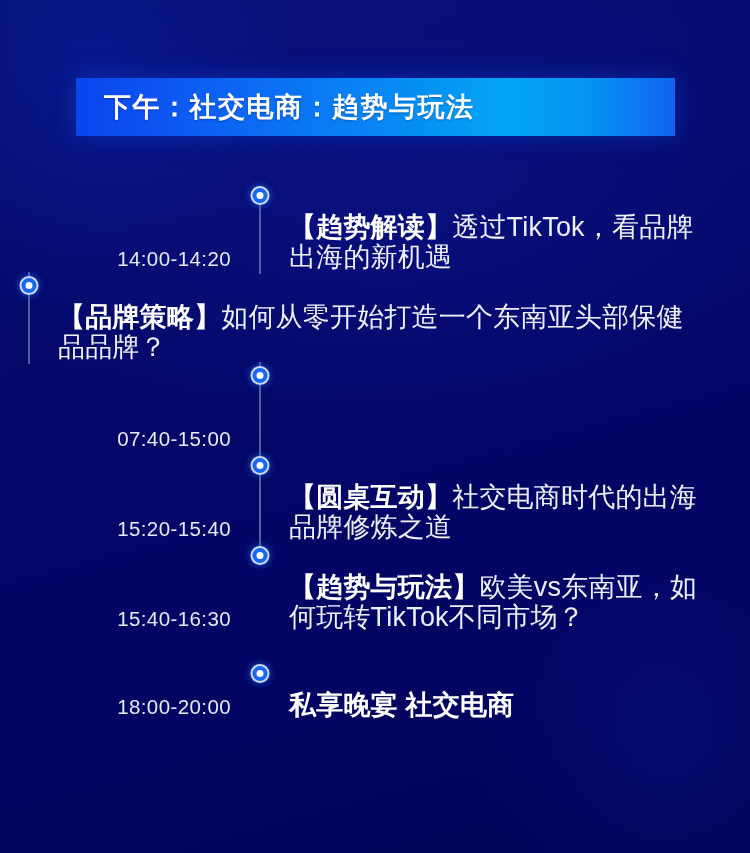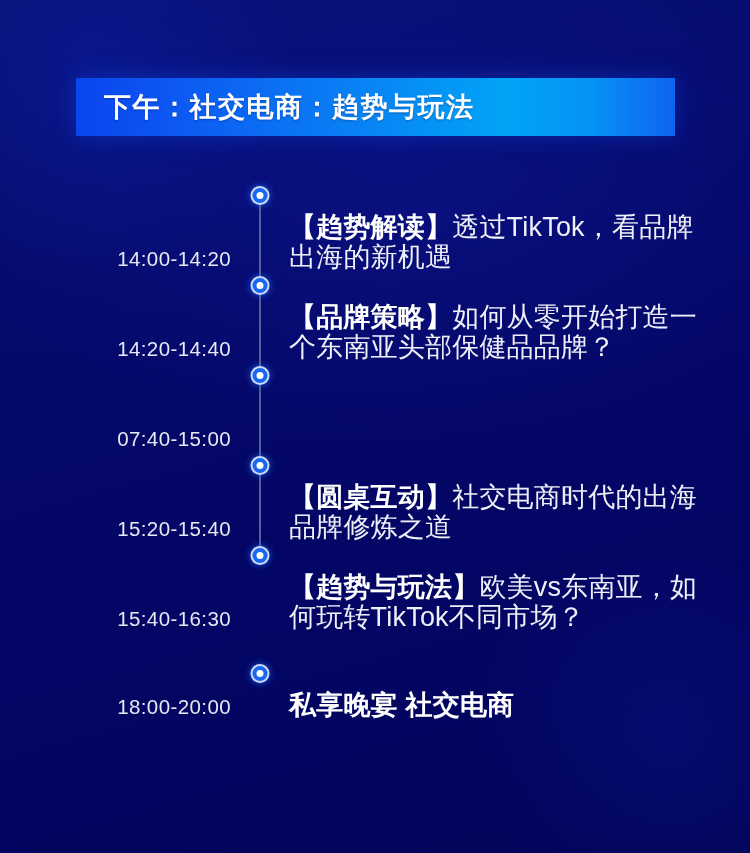--- a/index.html
+++ b/index.html
@@ -182,21 +182,20 @@
       <div class="tl-marker-col">
         <div class="tl-line"></div>
         <div class="tl-dot"></div>
       </div>
       <div class="tl-text">
         <span class="tag">【趋势解读】</span><span class="body">透过TikTok，看品牌出海的新机遇</span>
       </div>
     </div>
 
     <div class="tl-row row-2">
-      <div class="tl-time">14:20-14:40</div>
       <div class="tl-marker-col">
         <div class="tl-line"></div>
         <div class="tl-dot"></div>
       </div>
       <div class="tl-text">
         <span class="tag">【品牌策略】</span><span class="body">如何从零开始打造一个东南亚头部保健品品牌？</span>
       </div>
     </div>
 
     <div class="tl-row row-3">

